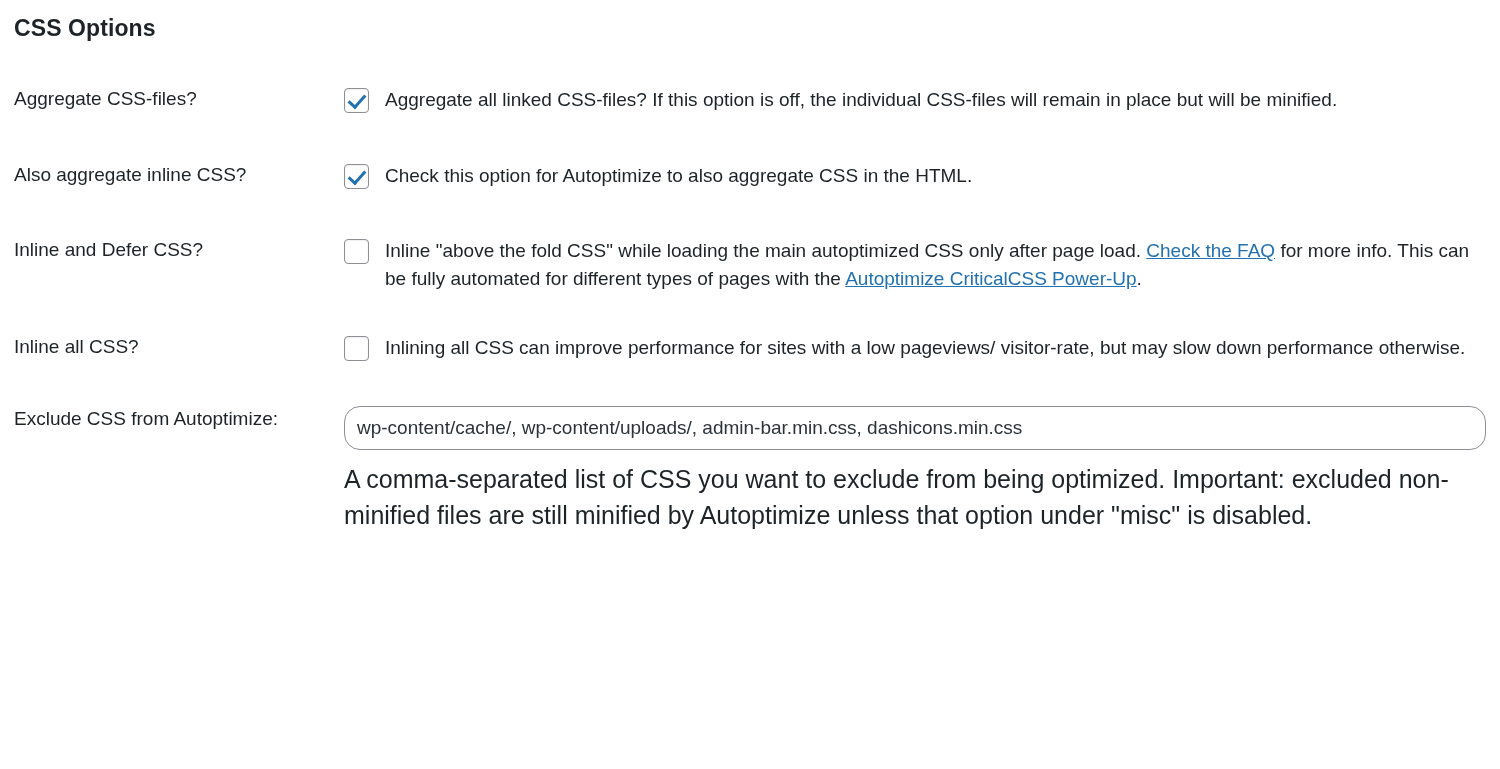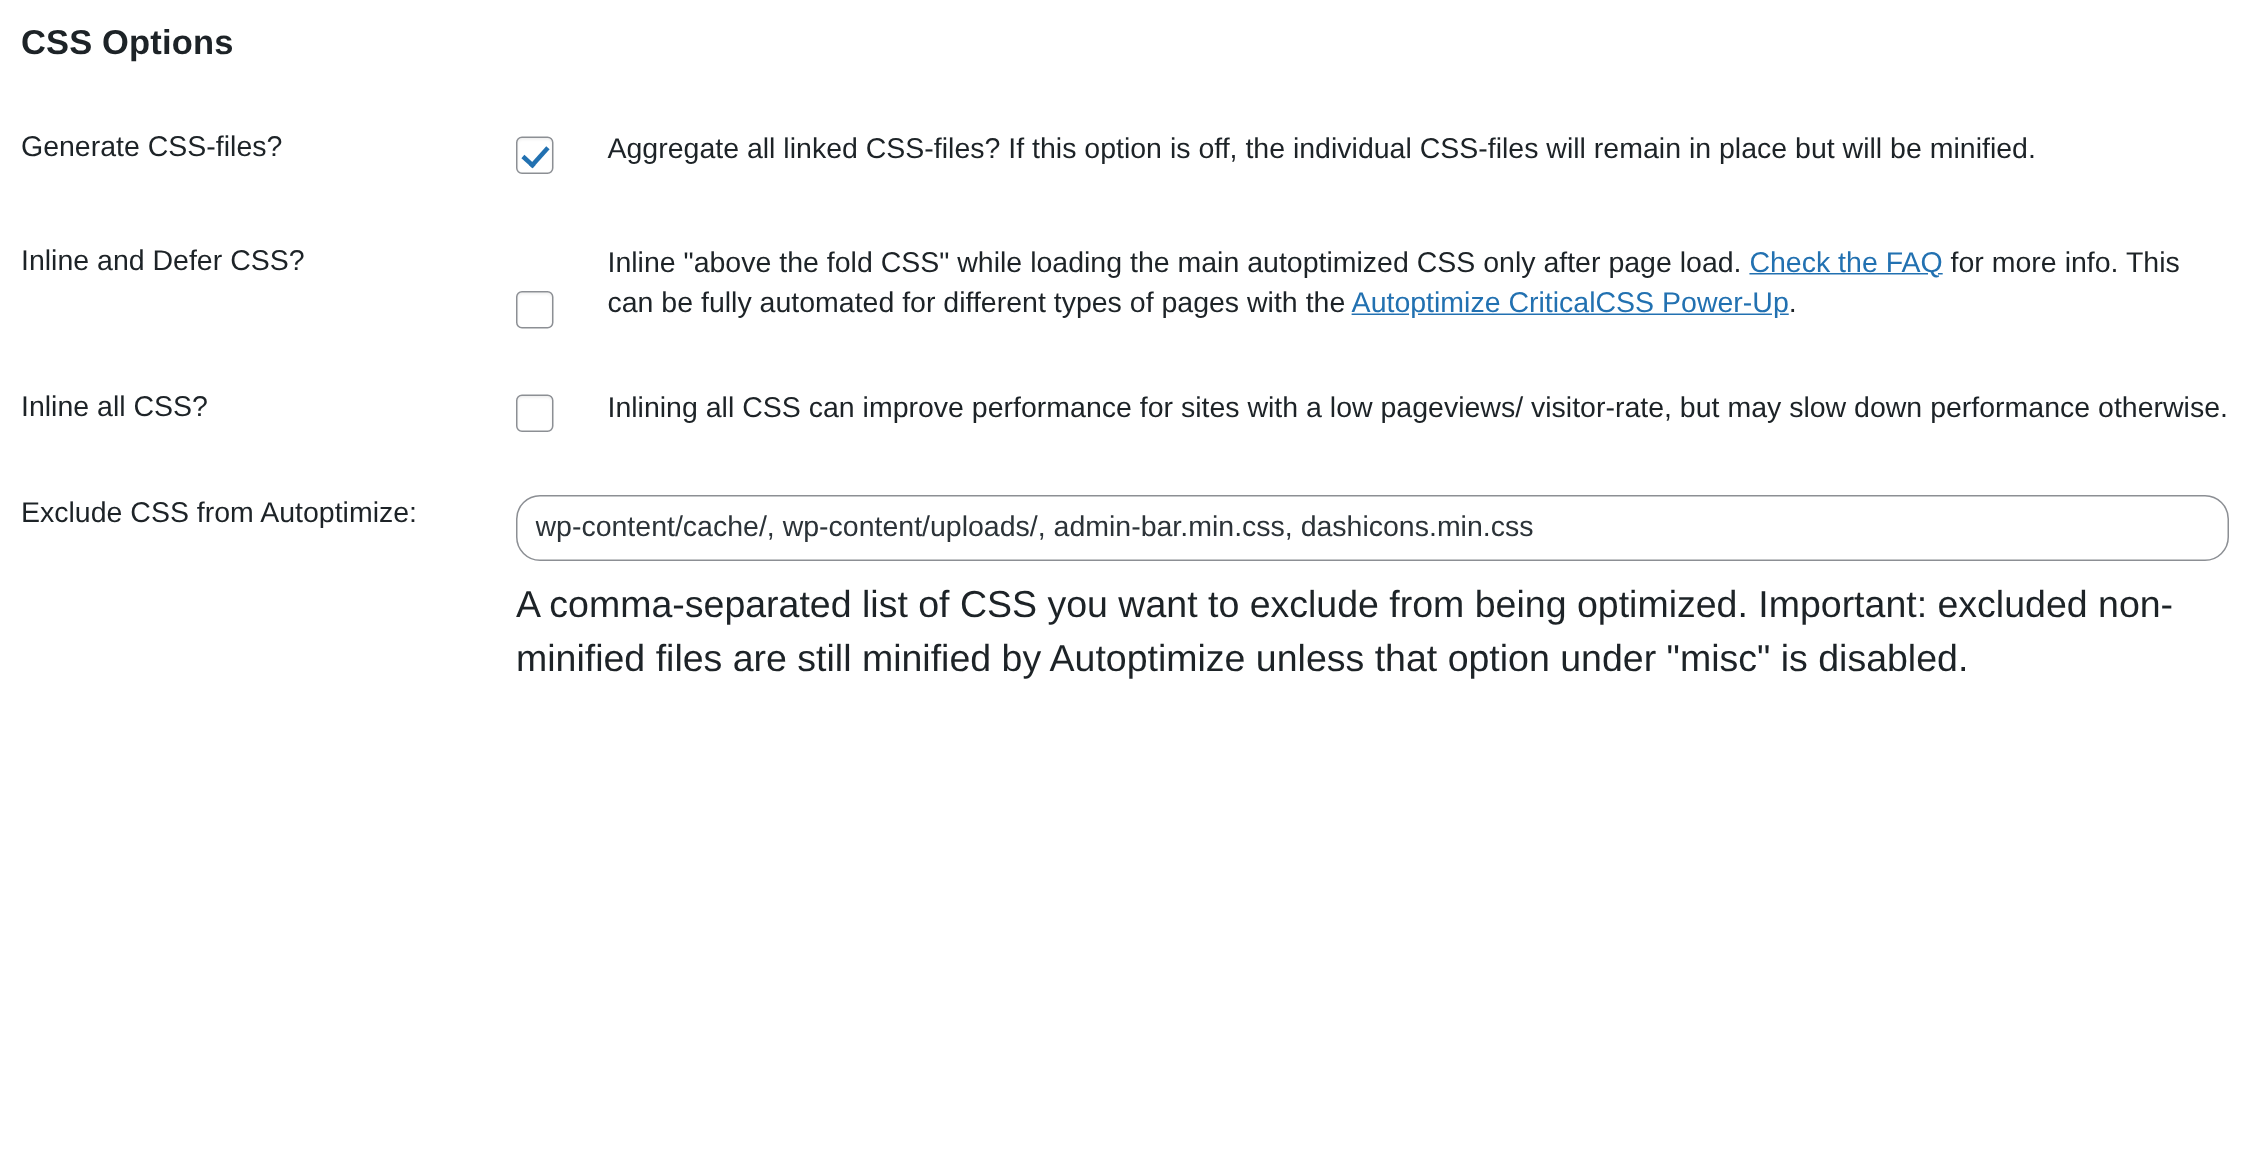--- a/index.html
+++ b/index.html
@@ -57,22 +57,21 @@
   tr.r0 th.row-label, tr.r0 td.row-field { padding-top: 28px; padding-bottom: 22px; }
   tr.r1 th.row-label, tr.r1 td.row-field { padding-top: 26px; padding-bottom: 22px; }
   tr.r2 th.row-label, tr.r2 td.row-field { padding-top: 26px; padding-bottom: 22px; }
   tr.r3 th.row-label, tr.r3 td.row-field { padding-top: 26px; padding-bottom: 22px; }
   tr.r4 th.row-label, tr.r4 td.row-field { padding-top: 26px; padding-bottom: 16px; }
   tr.r5 th.row-label, tr.r5 td.row-field { padding-top: 26px; padding-bottom: 16px; }
   tr.r6 th.row-label, tr.r6 td.row-field { padding-top: 28px; padding-bottom: 10px; }
 
   .field-line {
     display: flex;
-    align-items: flex-end;
-    gap: 20px;
+    align-items: flex-start;
   }
   .cb {
     -webkit-appearance: none;
     appearance: none;
     width: 25px;
     height: 25px;
     min-width: 25px;
     border: 1px solid #8c8f94;
     border-radius: 4px;
     background: #fff;
@@ -127,29 +126,38 @@
 
 <div class="page">
 
   <h1 class="page-title">CSS Options</h1>
 
   <table class="form-table">
     <tbody>
 
 
       <tr class="r1">
-        <th class="row-label">Generate CSS-files?</th>
+        <th class="row-label">Aggregate CSS-files?</th>
         <td class="row-field">
           <div class="field-line">
             <input type="checkbox" class="cb" checked="" style="">
             <span class="field-text">Aggregate all linked CSS-files? If this option is off, the individual CSS-files will remain in place but will be minified.</span>
           </div>
         </td>
       </tr>
 
+      <tr class="r2">
+        <th class="row-label">Also aggregate inline CSS?</th>
+        <td class="row-field">
+          <div class="field-line">
+            <input type="checkbox" class="cb" checked="" style="">
+            <span class="field-text">Check this option for Autoptimize to also aggregate CSS in the HTML.</span>
+          </div>
+        </td>
+      </tr>
 
 
       <tr class="r4">
         <th class="row-label">Inline and Defer CSS?</th>
         <td class="row-field">
           <div class="field-line">
             <input type="checkbox" class="cb" style="">
             <span class="field-text"><span>Inline "above the fold CSS" while loading the main autoptimized CSS only after page load. </span><a class="link" href="#">Check the FAQ</a><span> for more info. This can be fully automated for different types of pages with the </span><a class="link" href="#">Autoptimize CriticalCSS Power-Up</a><span>.</span></span>
           </div>
         </td>

